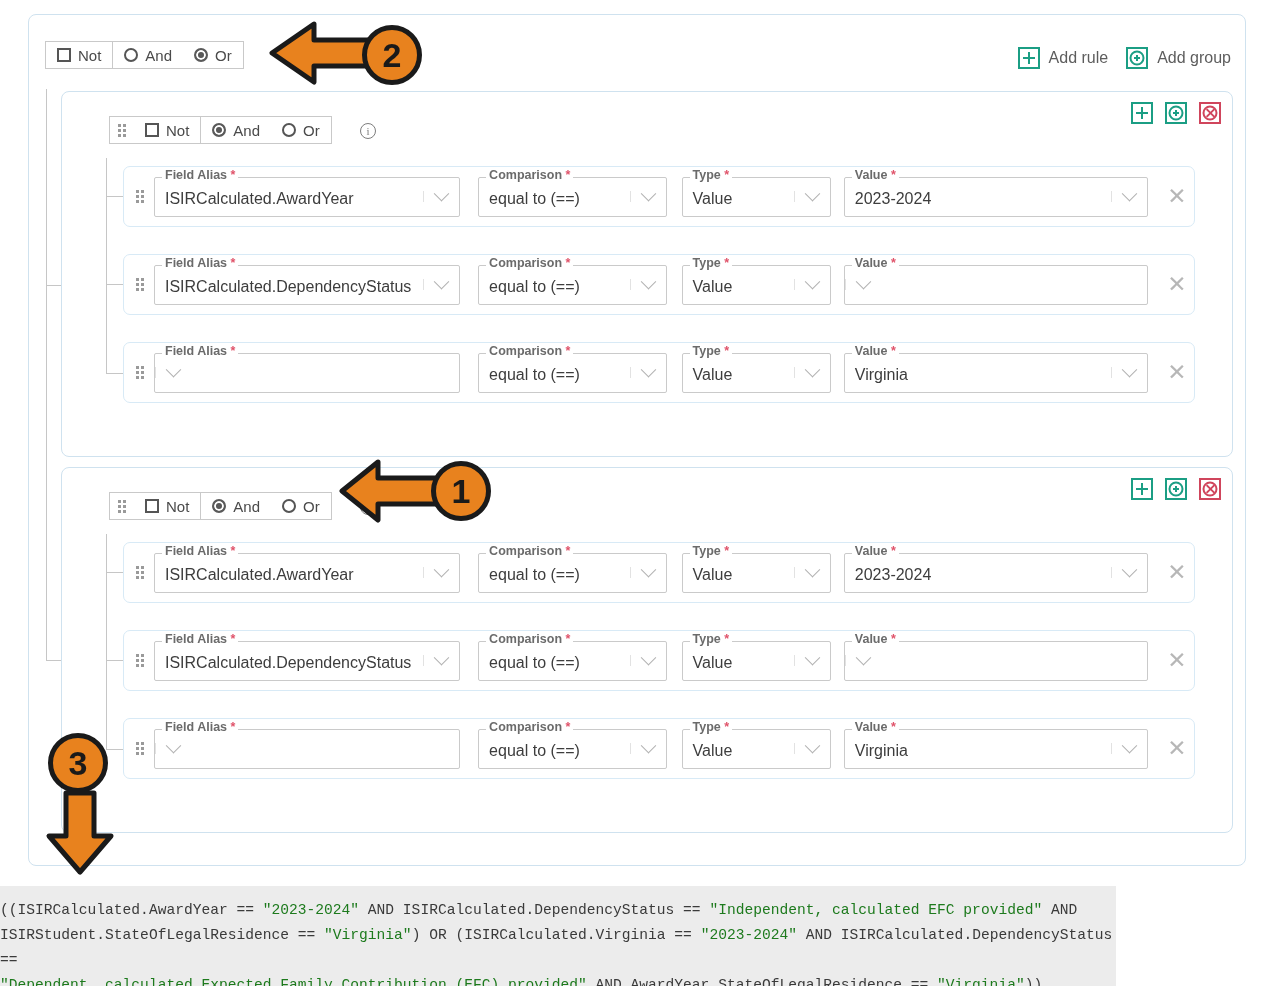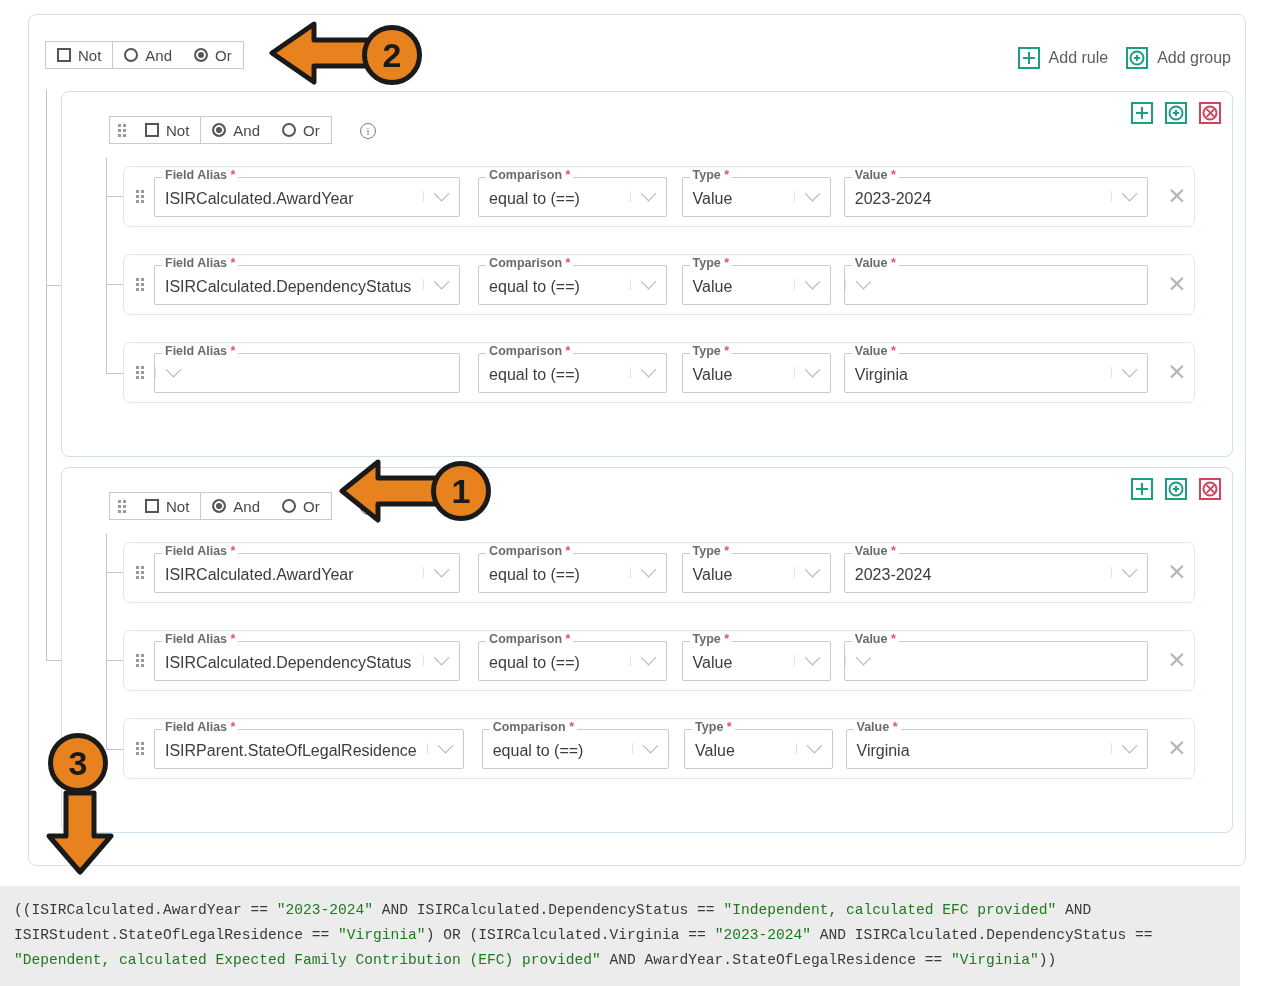--- a/index.html
+++ b/index.html
@@ -130,26 +130,26 @@
     width:34px; display:flex; align-items:center; justify-content:center;
     font-size:23px; color:#b7b7b7; cursor:pointer; flex:none; user-select:none;
     font-weight:300;
   }
 
   
   .tline { position:absolute; background:#c6c6c6; }
 
   
   .expr {
-    position:absolute; left:0; top:886px; width:1240px; height:100px;
+    position:absolute; left:0; top:886px; width:1116px; height:100px;
     background:#ececec;
     font-family:"Liberation Mono", monospace;
     font-size:14.6px; line-height:25px;
     color:#3a3a3a;
-    padding:12px 14px;
+    padding:12px 0;
     white-space:pre-wrap; word-break:break-word;
   }
   .expr .s { color:#1d7a1d; }
 
   
   .badge {
     position:absolute; width:60px; height:60px; border-radius:50%;
     background:#e8821e; border:5px solid #1a1a1a;
     color:#1a1a1a; font-size:34px; font-weight:bold;
     display:flex; align-items:center; justify-content:center;
@@ -543,21 +543,20 @@
       <span class="grip">
           <i></i>
           <i></i>
           <i></i>
           <i></i>
           <i></i>
           <i></i>
         </span>
       <div class="fld" style="width:320px;">
         <div class="body">
-            <span class="txt">ISIRParent.StateOfLegalResidence</span>
             <span class="caret">
               <span class="chev"></span>
             </span>
           </div>
         <span class="lab"><span>Field Alias</span> <span class="req">*</span></span>
       </div>
       <div class="fld" style="width:197px;margin-left:18px;">
         <div class="body">
             <span class="txt">equal to (==)</span>
             <span class="caret">

